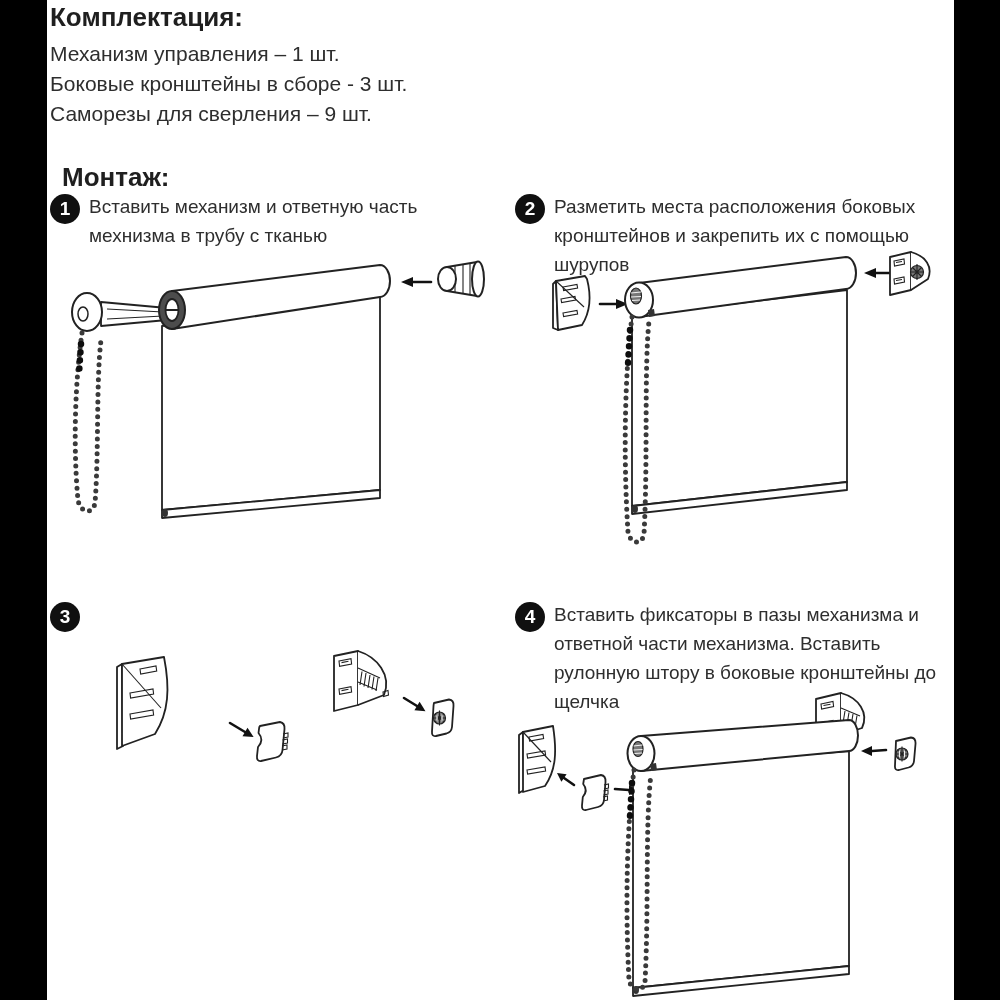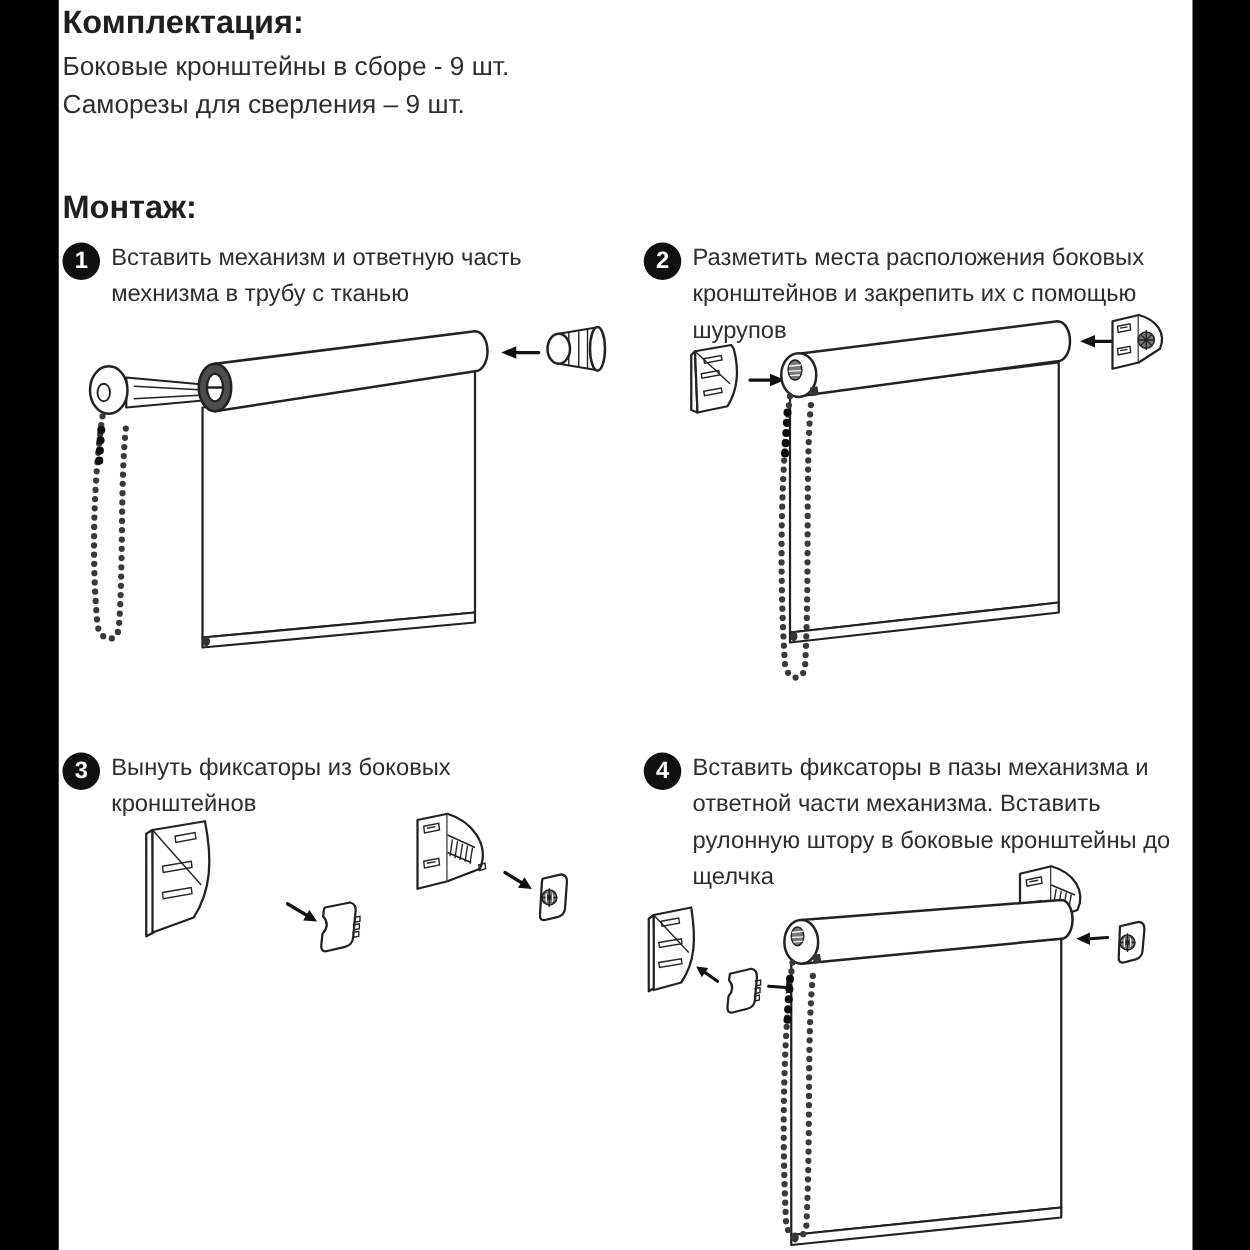--- a/index.html
+++ b/index.html
@@ -9,21 +9,21 @@
     font-family:"Liberation Sans","DejaVu Sans",sans-serif;
     color:#2e2e2e;
   }
   .bar{position:absolute;top:0;height:1000px;background:#000;}
   .bar-left{left:0;width:47px;}
   .bar-right{left:954px;width:46px;}
   .content{position:absolute;left:47px;top:0;width:785px;height:1000px;}
   .kit{position:absolute;left:3px;top:2px;}
   .kit-title{font-size:26px;font-weight:bold;color:#1f1f1f;margin:0 0 6px 0;}
   .kit-item{font-size:21px;line-height:30px;}
-  .montage-title{position:absolute;left:3px;top:150px;font-size:26px;font-weight:bold;color:#1f1f1f;margin:0;}
+  .montage-title{position:absolute;left:3px;top:150px;font-size:26px;font-weight:bold;color:#1f1f1f;margin:12px;}
   .step{position:absolute;}
   .step1{left:3px;top:192px;width:400px;}
   .step2{left:468px;top:192px;width:430px;}
   .step3{left:3px;top:600px;width:360px;}
   .step4{left:468px;top:600px;width:425px;}
   .step-head{display:flex;align-items:flex-start;}
   .badge{
     flex:0 0 auto;width:30px;height:30px;border-radius:50%;
     background:#101010;color:#ffffff;display:flex;align-items:center;justify-content:center;
     font-size:19px;font-weight:bold;margin-top:2px;
@@ -50,21 +50,22 @@
 </head>
 <body>
 
 <div class="bar bar-left"></div>
 <div class="bar bar-right"></div>
 
 <div class="content">
 
   <div class="kit">
     <h1 class="kit-title">Комплектация:</h1>
-    <div class="kit-item">Боковые кронштейны в сборе - 9 шт.</div>
+    <div class="kit-item">Механизм управления – 1 шт.</div>
+    <div class="kit-item">Боковые кронштейны в сборе - 3 шт.</div>
     <div class="kit-item">Саморезы для сверления – 9 шт.</div>
   </div>
 
   <h1 class="montage-title">Монтаж:</h1>
 
   <div class="step step1">
     <div class="step-head">
       <div class="badge">1</div>
       <div class="step-text">Вставить механизм и ответную часть мехнизма в трубу с тканью</div>
     </div>
@@ -73,21 +74,20 @@
   <div class="step step2">
     <div class="step-head">
       <div class="badge">2</div>
       <div class="step-text">Разметить места расположения боковых кронштейнов и закрепить их с помощью шурупов</div>
     </div>
   </div>
 
   <div class="step step3">
     <div class="step-head">
       <div class="badge">3</div>
-      <div class="step-text">Вынуть фиксаторы из боковых кронштейнов</div>
     </div>
   </div>
 
   <div class="step step4">
     <div class="step-head">
       <div class="badge">4</div>
       <div class="step-text">Вставить фиксаторы в пазы механизма и ответной части механизма. Вставить рулонную штору в боковые кронштейны до щелчка</div>
     </div>
   </div>
 

